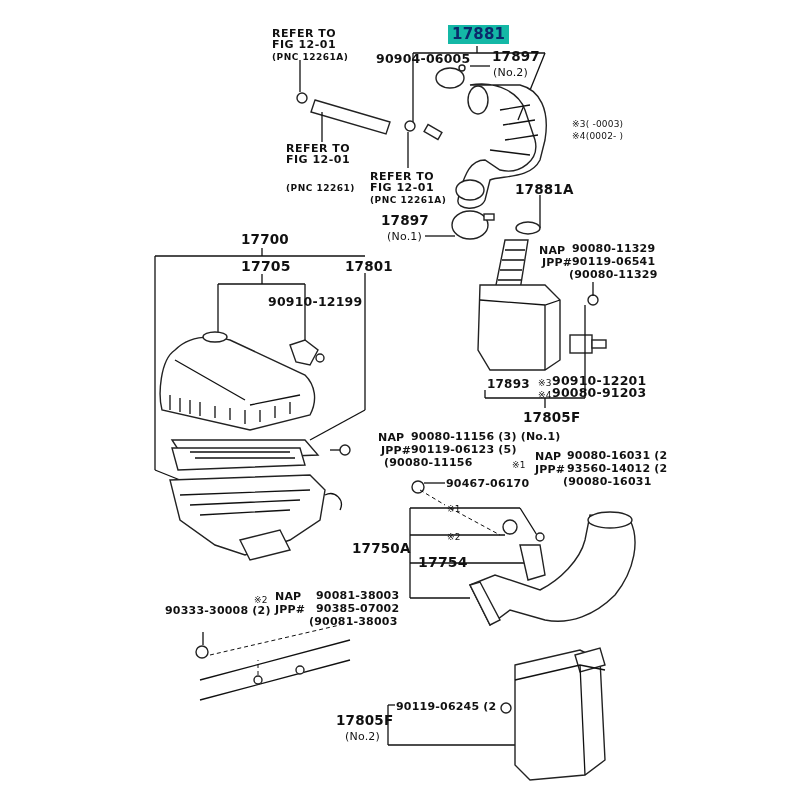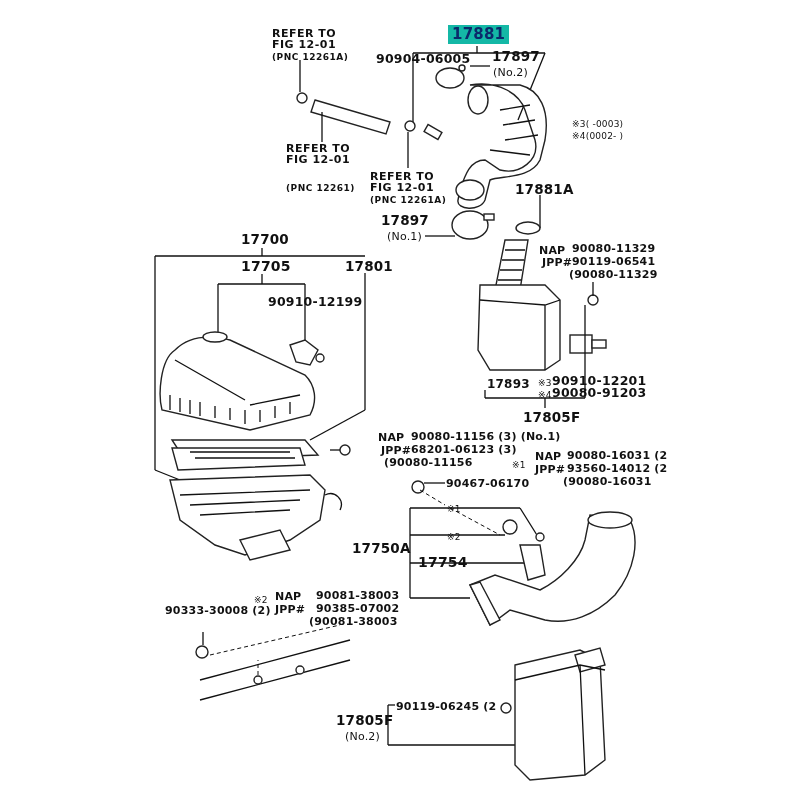--- a/index.html
+++ b/index.html
@@ -205,21 +205,21 @@
 <span class="lbl" style="left:487px;top:377px;font-size:12px;">17893</span>
 <span class="lbl note" style="left:538px;top:376px;">※3</span>
 <span class="lbl note" style="left:538px;top:388px;">※4</span>
 <span class="lbl" style="left:552px;top:374px;">90910-12201</span>
 <span class="lbl" style="left:552px;top:386px;">90080-91203</span>
 <span class="lbl" style="left:523px;top:410px;font-size:13.5px;">17805F</span>
 
 <span class="lbl md" style="left:378px;top:431px;">NAP</span>
 <span class="lbl md" style="left:381px;top:444px;">JPP#</span>
 <span class="lbl md" style="left:411px;top:430px;">90080-11156 (3) (No.1)</span>
-<span class="lbl md" style="left:411px;top:443px;">68201-06123 (3)</span>
+<span class="lbl md" style="left:411px;top:443px;">90119-06123 (5)</span>
 <span class="lbl md" style="left:384px;top:456px;">(90080-11156</span>
 
 <span class="lbl note" style="left:512px;top:458px;">※1</span>
 <span class="lbl md" style="left:535px;top:450px;">NAP</span>
 <span class="lbl md" style="left:535px;top:463px;">JPP#</span>
 <span class="lbl md" style="left:567px;top:449px;">90080-16031 (2</span>
 <span class="lbl md" style="left:567px;top:462px;">93560-14012 (2</span>
 <span class="lbl md" style="left:563px;top:475px;">(90080-16031</span>
 
 <span class="lbl md" style="left:446px;top:477px;">90467-06170</span>

